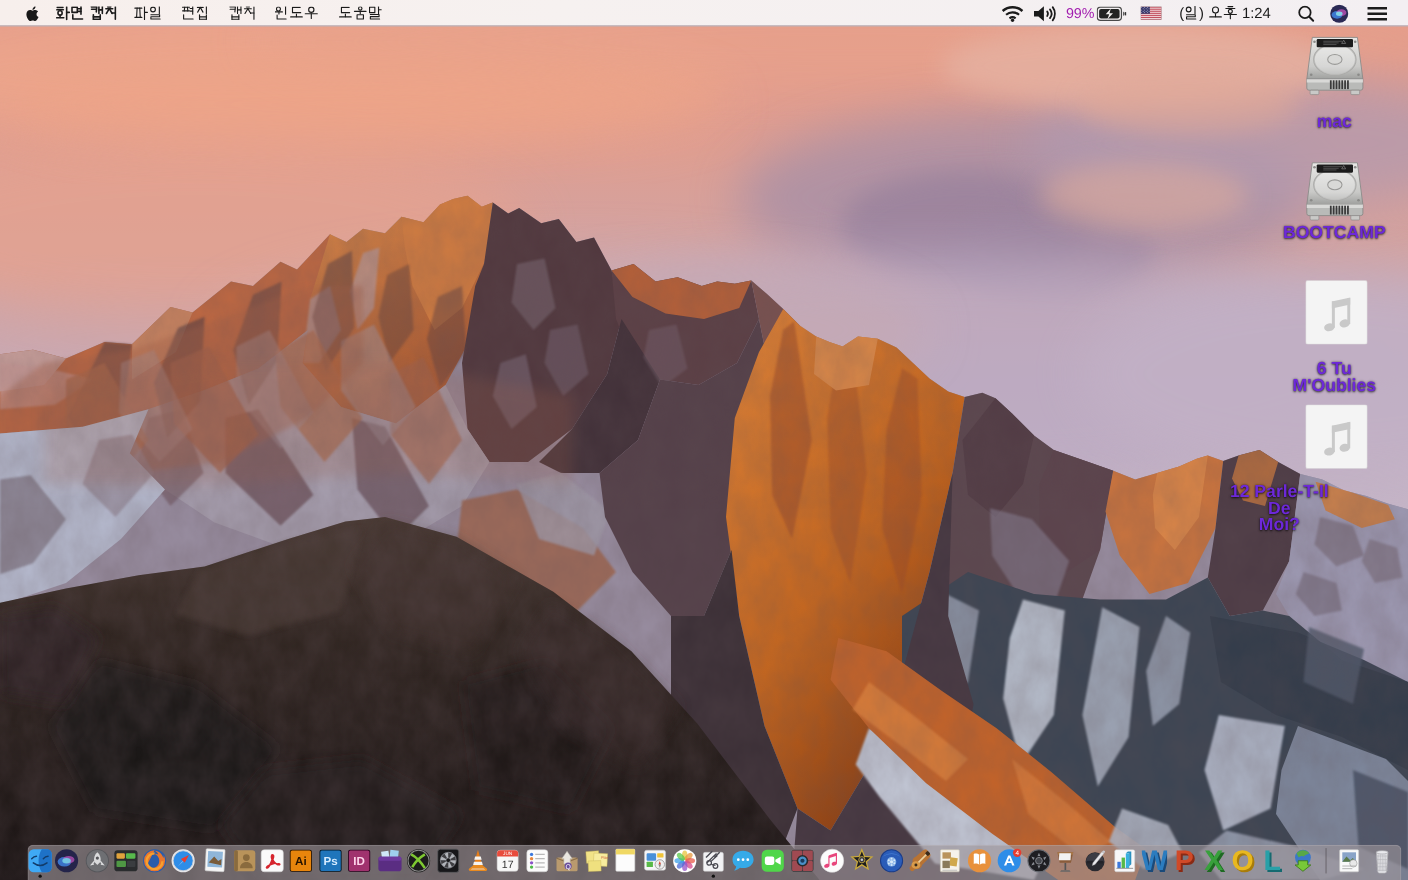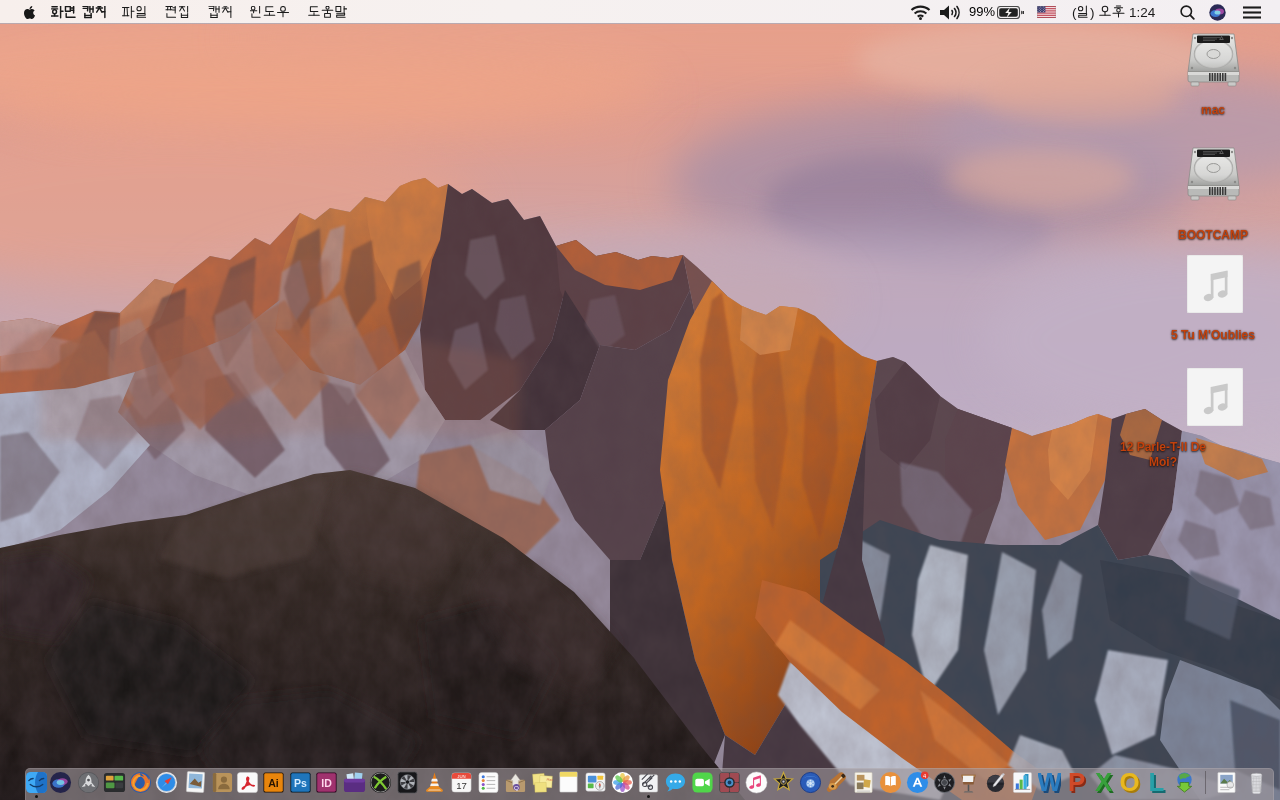--- a/index.html
+++ b/index.html
@@ -2,23 +2,23 @@
 <html><head><meta charset="utf-8"><style>
 
 *{margin:0;padding:0;box-sizing:border-box}
 html,body{width:1280px;height:800px;overflow:hidden;font-family:"Liberation Sans",sans-serif}
 #stage{position:relative;width:1280px;height:800px;overflow:hidden}
 #wall{position:absolute;left:0;top:0}
 #menubar{position:absolute;left:0;top:0;width:1280px;height:24px;
  background:linear-gradient(90deg,#f7efec,#f6f1f0 40%,#f3eff2);
  border-bottom:1px solid rgba(110,85,100,0.45);display:flex;align-items:center}
 .mitem{position:absolute;top:6px}
-.mtxt{position:absolute;top:4px;font-size:13px;color:#000000}
+.mtxt{position:absolute;top:4px;font-size:13px;color:#a21caf}
 .dicon{position:absolute;width:110px;text-align:center}
-.dlabel{font-weight:bold;font-size:12px;color:#c2410c;text-shadow:0 1px 2px rgba(0,0,0,0.65),0 0 2px rgba(0,0,0,0.5);line-height:15px;margin-top:2px}
+.dlabel{font-weight:bold;font-size:16px;color:#6d28d9;text-shadow:0 1px 2px rgba(0,0,0,0.65),0 0 2px rgba(0,0,0,0.5);line-height:15px;margin-top:2px}
 #dock{position:absolute;left:25px;top:768px;width:1249px;height:32px;
  background:rgba(157,149,154,0.62);border-radius:5px 5px 0 0;border:1px solid rgba(255,255,255,0.12);border-bottom:none}
 .dk{position:absolute;top:771px}
 .dot{position:absolute;width:3px;height:3px;border-radius:50%;background:#111;top:795px}
 
 </style></head><body>
 <div id="stage">
 <svg id="wall" width="1280" height="800" viewBox="0 0 1280 800" preserveAspectRatio="none">
 <defs>
 <linearGradient id="sky" x1="0" y1="0" x2="0" y2="1">
@@ -488,35 +488,35 @@
         <rect x="26.6" y="41" width="1.6" height="8"></rect>
         <rect x="29.2" y="41" width="1.6" height="8"></rect>
         <rect x="31.8" y="41" width="1.6" height="8"></rect>
         <rect x="34.4" y="41" width="1.6" height="8"></rect>
         <rect x="37.0" y="41" width="1.6" height="8"></rect>
         <rect x="39.6" y="41" width="1.6" height="8"></rect>
       </g>
 <rect x="6" y="50" width="8" height="4" rx="1" fill="#c9c9c7" stroke="#8a8a88" stroke-width="0.6"></rect>
 <rect x="43" y="50" width="8" height="4" rx="1" fill="#c9c9c7" stroke="#8a8a88" stroke-width="0.6"></rect>
 </svg>
-<div class="dicon" style="left:1158px;top:226px">
+<div class="dicon" style="left:1158px;top:202px">
       <div class="dlabel">BOOTCAMP</div>
     </div>
 <svg style="position:absolute;left:1187px;top:255px" width="56" height="58" viewBox="0 0 56 58">
 <rect x="0" y="0" width="56" height="58" rx="2" fill="#f4f4f4" stroke="#e0e0e0" stroke-width="1"></rect>
 <g fill="#c9c9c9">
         <ellipse cx="21.5" cy="42.5" rx="4.8" ry="3.6" transform="rotate(-12 21.5 42.5)"></ellipse>
         <ellipse cx="35.5" cy="39" rx="4.8" ry="3.6" transform="rotate(-12 35.5 39)"></ellipse>
         <rect x="23.8" y="19" width="2.7" height="24"></rect>
         <rect x="37.8" y="16" width="2.7" height="23.5"></rect>
         <path d="M23.8 19 l16.7-3.6 v6.5 l-16.7 3.6z"></path>
       </g>
     </svg>
 <div class="dicon" style="left:1158px;top:326px">
-      <div class="dlabel">5 Tu M'Oublies</div>
+      <div class="dlabel">6 Tu M'Oublies</div>
     </div>
 <svg style="position:absolute;left:1187px;top:368px" width="56" height="58" viewBox="0 0 56 58">
 <rect x="0" y="0" width="56" height="58" rx="2" fill="#f4f4f4" stroke="#e0e0e0" stroke-width="1"></rect>
 <g fill="#c9c9c9">
         <ellipse cx="21.5" cy="42.5" rx="4.8" ry="3.6" transform="rotate(-12 21.5 42.5)"></ellipse>
         <ellipse cx="35.5" cy="39" rx="4.8" ry="3.6" transform="rotate(-12 35.5 39)"></ellipse>
         <rect x="23.8" y="19" width="2.7" height="24"></rect>
         <rect x="37.8" y="16" width="2.7" height="23.5"></rect>
         <path d="M23.8 19 l16.7-3.6 v6.5 l-16.7 3.6z"></path>
       </g>

